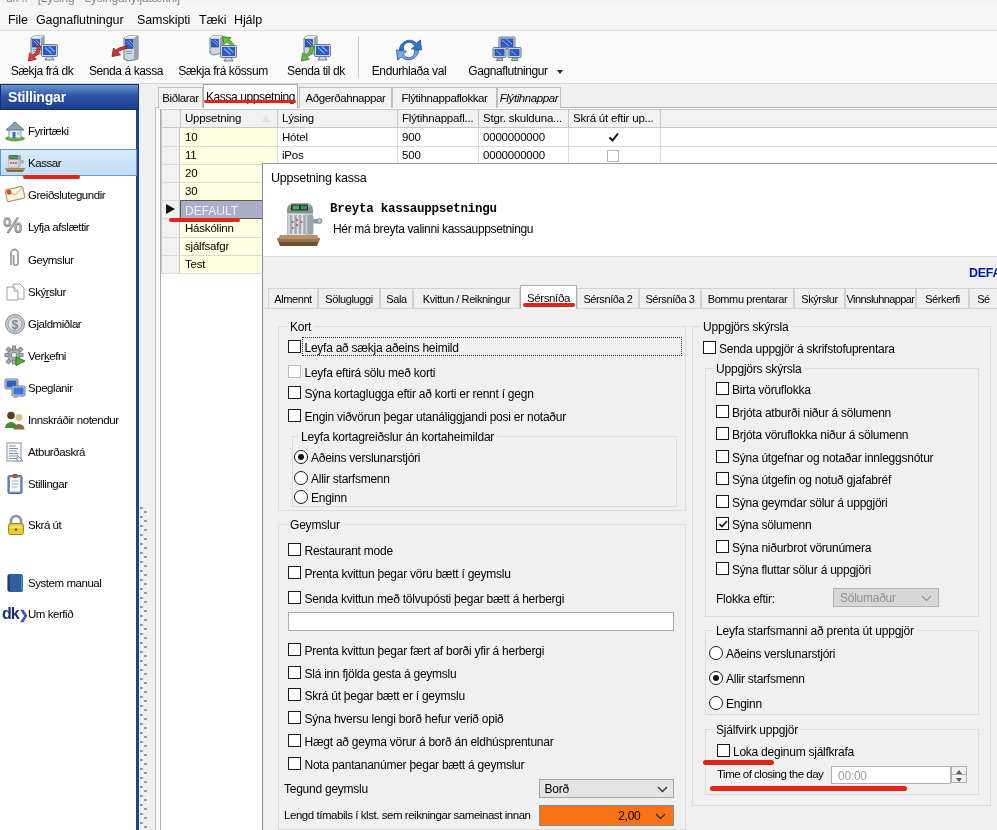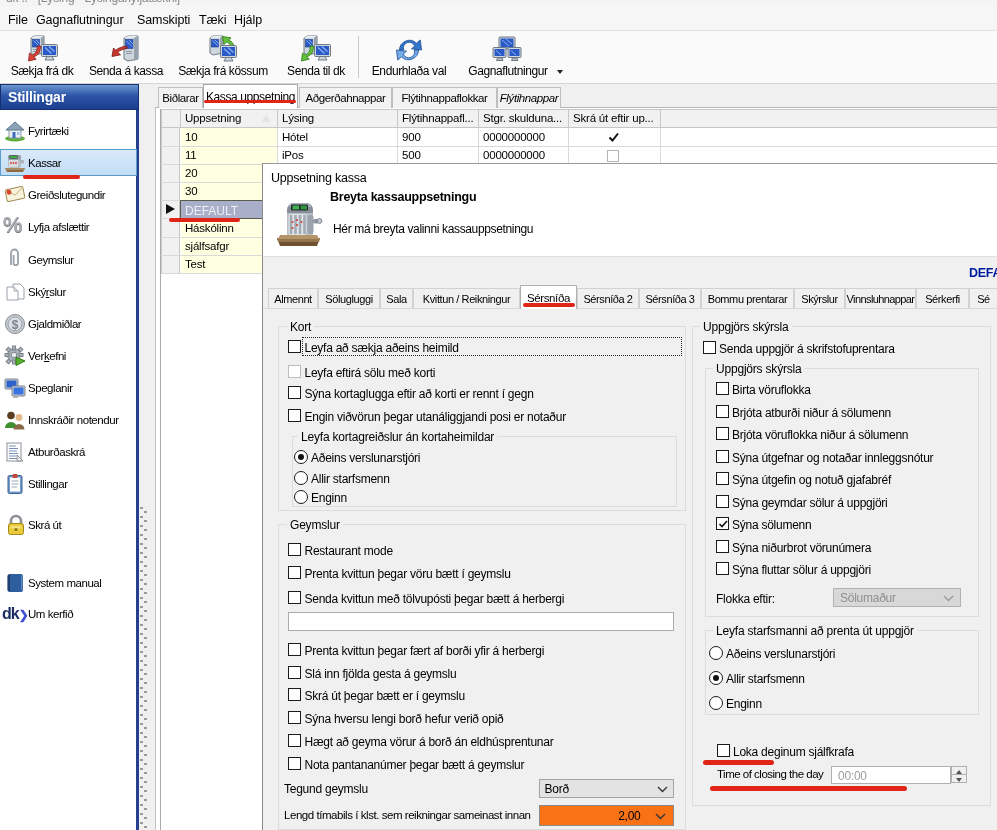--- a/index.html
+++ b/index.html
@@ -375,21 +375,21 @@
         <circle cx="17.5" cy="23" r="1.1" fill="#cf4337"></circle>
           <circle cx="22" cy="26" r="1.1" fill="#cf4337"></circle>
           <circle cx="17.5" cy="29" r="1.1" fill="#cf4337"></circle>
           <circle cx="26.5" cy="23" r="1.1" fill="#cf4337"></circle>
           <circle cx="22" cy="21" r="1.1" fill="#cf4337"></circle>
         <rect x="32.5" y="16" width="6" height="19" rx="2.5" fill="#9ba3ac"></rect>
         <rect x="38" y="20" width="6" height="4.5" rx="2" fill="#8d959e"></rect>
         <circle cx="44.5" cy="22" r="2.4" fill="#c3cad1" stroke="#7d858e"></circle>
       </svg>
     </div>
-    <div class="txt" style="left:67px;top:26px;font-weight:bold;font-size:12.5px;">Breyta kassauppsetningu</div>
+    <div class="txt" style="left:67px;top:38px;font-weight:bold;font-size:12.5px;font-family:Liberation Mono, monospace;">Breyta kassauppsetningu</div>
     <div class="txt" style="left:70px;top:58px;font-size:12px;letter-spacing:-0.35px;">Hér má breyta valinni kassauppsetningu</div>
 
     <div class="txt" style="left:706px;top:102px;font-weight:bold;color:#001a9c;font-size:12.5px;">DEFAULT</div>
 
     <div id="dlgtabs" style="position:absolute;left:0;top:121px;width:722px;height:24px;">
       <div class="abs" style="left:0;top:23px;width:735px;height:1px;background:#d9d9d9;"></div>
       <div class="abs tdlgtab" style="left:5px;top:3px;width:50px;height:20px;background:#f0f0f0;border:1px solid #d2d2d2;border-bottom:none;padding-top:4px;">Almennt</div>
       <div class="abs tdlgtab" style="left:55px;top:3px;width:62px;height:20px;background:#f0f0f0;border:1px solid #d2d2d2;border-bottom:none;padding-top:4px;">Sölugluggi</div>
       <div class="abs tdlgtab" style="left:117px;top:3px;width:33px;height:20px;background:#f0f0f0;border:1px solid #d2d2d2;border-bottom:none;padding-top:4px;">Sala</div>
       <div class="abs tdlgtab" style="left:150px;top:3px;width:107px;height:20px;background:#f0f0f0;border:1px solid #d2d2d2;border-bottom:none;padding-top:4px;">Kvittun / Reikningur</div>
@@ -487,37 +487,40 @@
         <svg width="13" height="13" viewBox="0 0 13 13">
           <path d="M2.5 6 L5 8.5 L10 3" stroke="#111" stroke-width="1.6" fill="none"></path>
         </svg>
       </div>
       <div class="txt" style="left:469px;top:354px;">Sýna sölumenn</div>
     <div class="cbx" style="left:453px;top:375.5px;"></div>
       <div class="txt" style="left:469px;top:376.5px;">Sýna niðurbrot vörunúmera</div>
     <div class="cbx" style="left:453px;top:398px;"></div>
       <div class="txt" style="left:469px;top:399px;">Sýna fluttar sölur á uppgjöri</div>
     <div class="txt gray" style="left:453px;top:428px;">Flokka eftir:</div>
-    <div class="abs" style="left:570px;top:424px;width:128px;height:19px;background:#d8d8d8;border:1px solid #b2b2b2;">
+    <div class="abs" style="left:570px;top:424px;width:106px;height:19px;background:#d8d8d8;border:1px solid #b2b2b2;">
       <div class="txt" style="left:6px;top:2px;color:#8f8f8f;">Sölumaður</div>
       <svg class="abs" style="right:6px;top:6px;" width="11" height="7" viewBox="0 0 11 7">
           <path d="M1 1 L5.5 5.5 L10 1" stroke="#9a9a9a" stroke-width="1.4" fill="none"></path>
         </svg>
     </div>
 
     <div class="grp" style="left:442px;top:466px;width:274px;height:85px;">
       <div class="glab" style="left:7px;top:-7px;">Leyfa starfsmanni að prenta út uppgjör</div>
     </div>
     <div class="rad" style="left:446px;top:481.5px;"></div>
     <div class="txt" style="left:463px;top:482.5px;">Aðeins verslunarstjóri</div>
     <div class="rad sel" style="left:446px;top:507px;"></div>
     <div class="txt" style="left:463px;top:508px;">Allir starfsmenn</div>
     <div class="rad" style="left:446px;top:532px;"></div>
     <div class="txt" style="left:463px;top:533px;">Enginn</div>
 
+    <div class="grp" style="left:442px;top:565px;width:274px;height:66px;">
+      <div class="glab" style="left:7px;top:-7px;">Sjálfvirk uppgjör</div>
+    </div>
     <div class="cbx" style="left:454px;top:580px;"></div>
     <div class="txt" style="left:470px;top:581px;">Loka deginum sjálfkrafa</div>
     <div class="txt gray" style="left:454px;top:604px;font-size:11.5px;letter-spacing:-0.5px;">Time of closing the day</div>
     <div class="abs" style="left:568px;top:602px;width:120px;height:18px;background:#fff;border:1px solid #b0b0b0;">
       <div class="txt" style="left:6px;top:1.5px;color:#9d9d9d;">00:00</div>
     </div>
     <div class="abs" style="left:688px;top:602px;width:16px;height:9px;background:#f0f0f0;border:1px solid #b0b0b0;">
       <div style="position:absolute;left:4px;top:2.5px;width:0;height:0;border-left:3.5px solid transparent;border-right:3.5px solid transparent;border-bottom:4px solid #555;"></div>
     </div>
     <div class="abs" style="left:688px;top:610px;width:16px;height:9px;background:#f0f0f0;border:1px solid #b0b0b0;">

